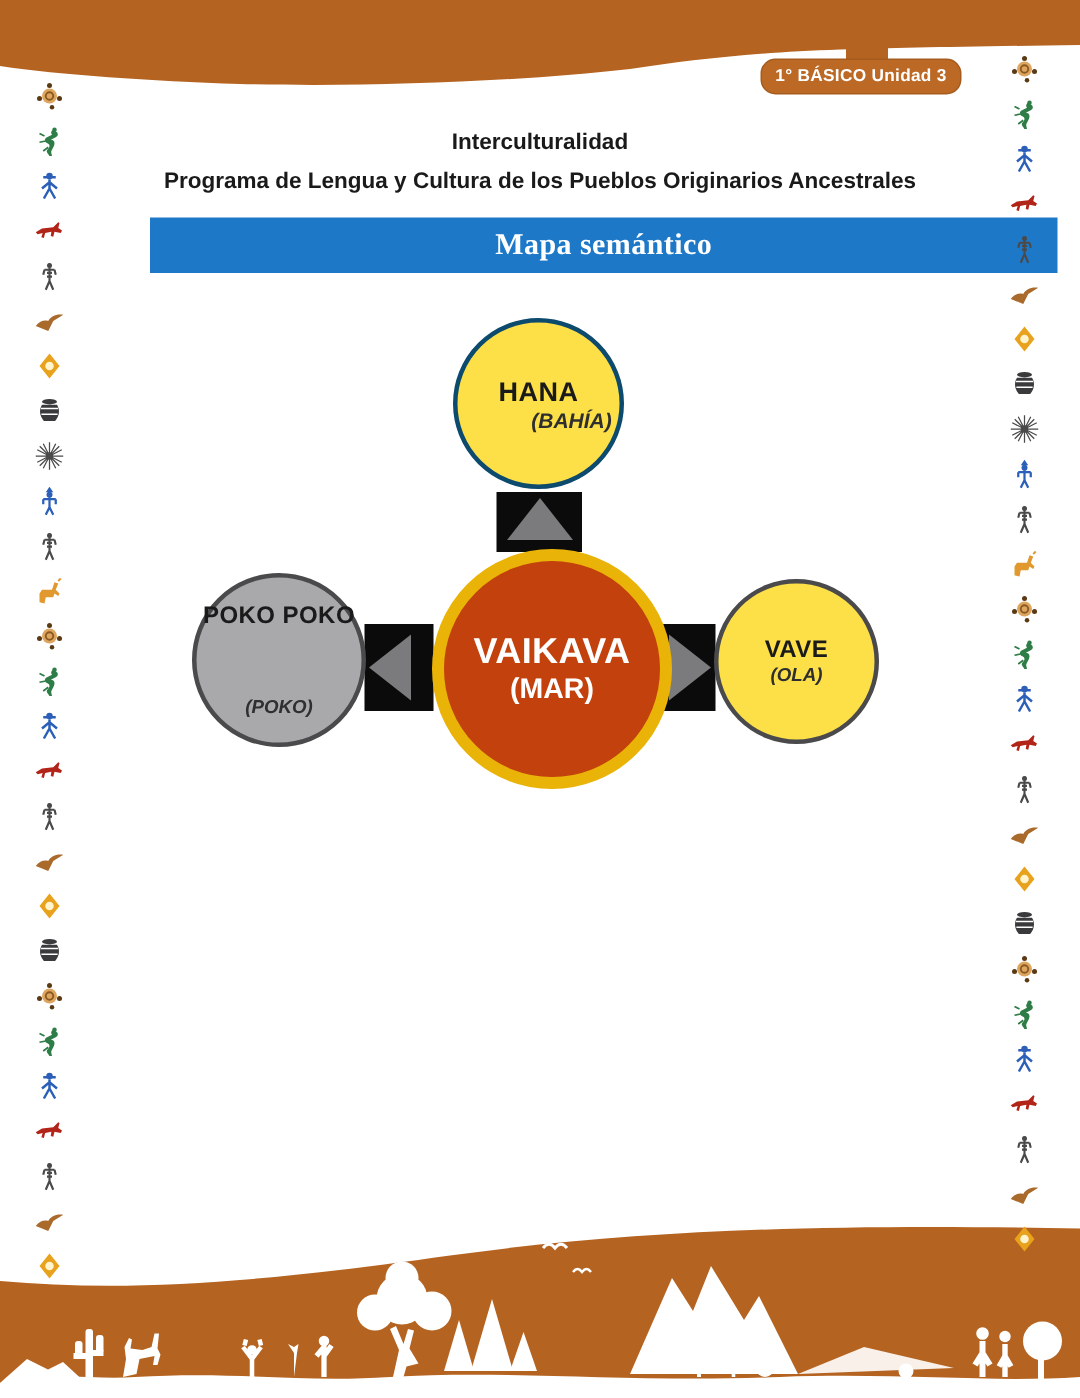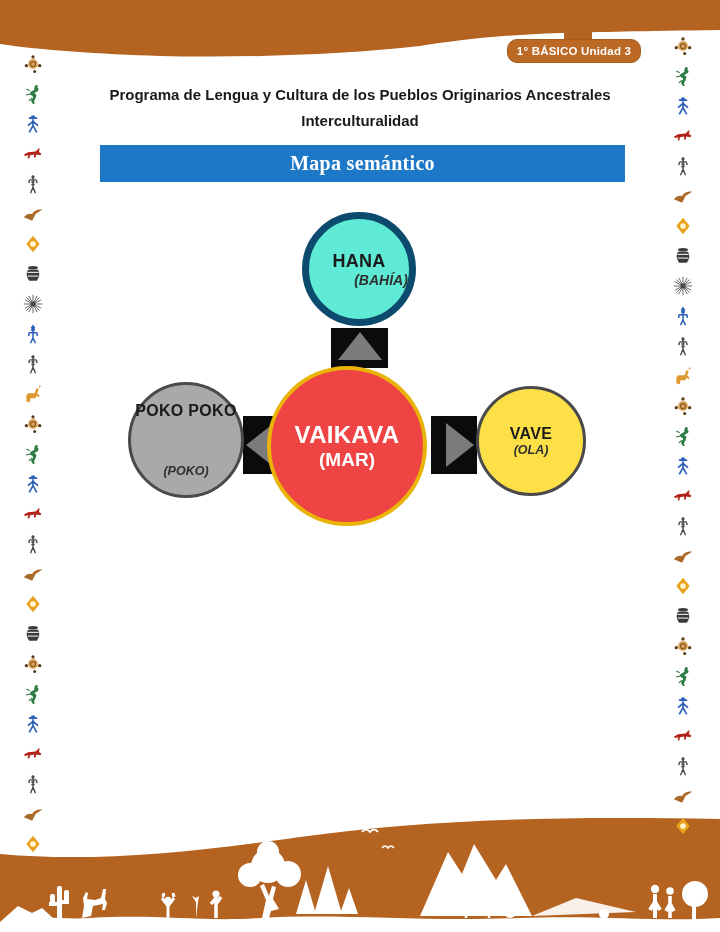--- a/index.html
+++ b/index.html
@@ -18,21 +18,21 @@
             align-items:center;gap:10px;z-index:3;}
   #icon-col-left{left:16px;top:54px;}
   #icon-col-right{left:666px;top:36px;}
   .col-icon{width:20px;height:20px;display:block;}
 
   
   .header{position:absolute;left:86px;top:82px;width:548px;text-align:center;
           color:#1a1a1a;font-weight:bold;font-size:15px;line-height:26px;z-index:2;}
 
   
-  .banner{position:absolute;left:100px;top:145px;width:525px;height:37px;
+  .banner{position:absolute;left:100px;top:145px;width:605px;height:37px;
           background:#1E78C8;display:flex;align-items:center;justify-content:center;z-index:2;}
   .banner-title{color:#ffffff;font-family:"Liberation Serif",serif;font-weight:bold;
                 font-size:20px;letter-spacing:.3px;}
 
   
   .arrow-block{position:absolute;background:#0B0B0B;display:flex;align-items:center;
                justify-content:center;z-index:4;}
   #blk-top{left:331px;top:328px;width:57px;height:40px;align-items:flex-start;padding-top:4px;box-sizing:border-box;}
   #blk-left{left:243px;top:416px;width:46px;height:58px;justify-content:flex-start;padding-left:3px;box-sizing:border-box;}
   #blk-right{left:431px;top:416px;width:46px;height:58px;justify-content:flex-end;padding-right:3px;box-sizing:border-box;}
@@ -42,30 +42,30 @@
   .tri-left{border-top:22px solid transparent;border-bottom:22px solid transparent;
             border-right:28px solid #7B7B7E;}
   .tri-right{border-top:22px solid transparent;border-bottom:22px solid transparent;
              border-left:28px solid #7B7B7E;}
 
   .circle{position:absolute;border-radius:50%;box-sizing:border-box;display:flex;
           flex-direction:column;align-items:center;justify-content:center;
           text-align:center;z-index:5;}
   .circle .term{font-weight:bold;color:#1a1a1a;letter-spacing:.3px;}
   .circle .trans{font-style:italic;font-weight:600;color:#2f2f2f;}
-  #c-hana{left:302px;top:212px;width:114px;height:114px;background:#5eead4;border:7px solid #0c4a6e;}
+  #c-hana{left:302px;top:212px;width:114px;height:114px;background:#fde047;border:3px solid #0c4a6e;}
   #c-hana .term{font-size:18px;}
   #c-hana .trans{font-size:14px;margin-left:44px;}
   #c-poko{left:128px;top:382px;width:116px;height:116px;background:#A9A9AC;border:3px solid #4a4a4d;gap:44px;}
   #c-poko .term{font-size:16px;}
   #c-poko .trans{font-size:12.5px;}
   #c-vave{left:476px;top:386px;width:110px;height:110px;background:#fde047;border:3px solid #4a4a4d;}
   #c-vave .term{font-size:16px;}
   #c-vave .trans{font-size:12.5px;}
-  #c-vaikava{left:267px;top:366px;width:160px;height:160px;background:#ef4444;border:4px solid #eab308;}
+  #c-vaikava{left:288px;top:366px;width:160px;height:160px;background:#c2410c;border:8px solid #eab308;}
   #c-vaikava .term{font-size:24px;color:#ffffff;}
   #c-vaikava .trans{font-size:19px;font-style:normal;font-weight:bold;color:#ffffff;}
 
   
   .bottom-band{position:absolute;left:0;bottom:0;width:720px;height:122px;z-index:1;}
 </style>
 </head>
 <body>
 
 <svg width="0" height="0" style="position:absolute" aria-hidden="true">
@@ -293,22 +293,22 @@
       </svg>
       <svg class="col-icon" viewBox="0 0 24 24">
         <use href="#ic-condor"></use>
       </svg>
       <svg class="col-icon" viewBox="0 0 24 24">
         <use href="#ic-diamond"></use>
       </svg>
     </div>
 
   <div class="header">
+    <div>Interculturalidad</div>
     <div>Programa de Lengua y Cultura de los Pueblos Originarios Ancestrales</div>
-    <div>Interculturalidad</div>
   </div>
 
   <div class="banner">
     <span class="banner-title">Mapa semántico</span>
   </div>
 
   <div>
 
     <div class="arrow-block" id="blk-top">
       <div class="tri tri-up"></div>

